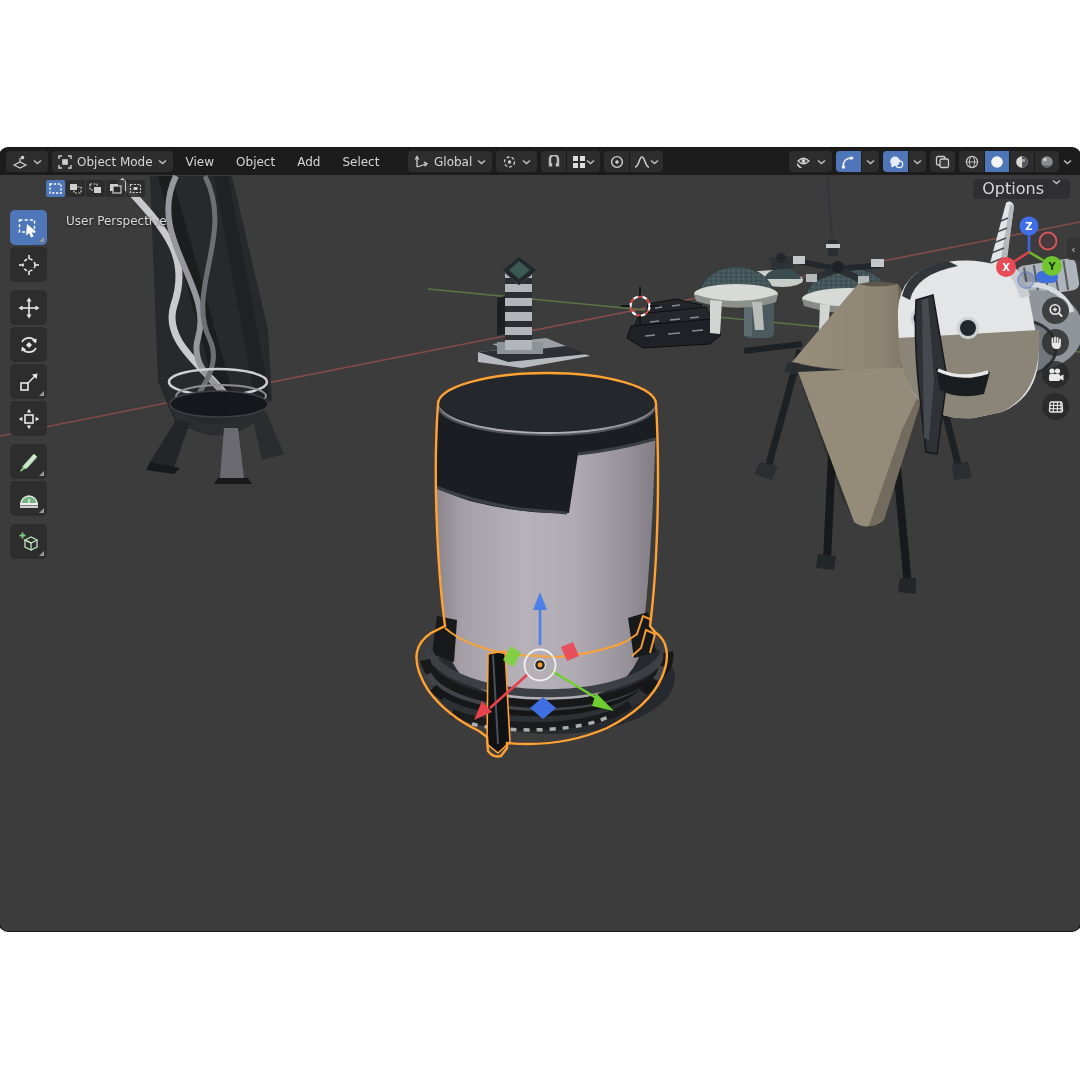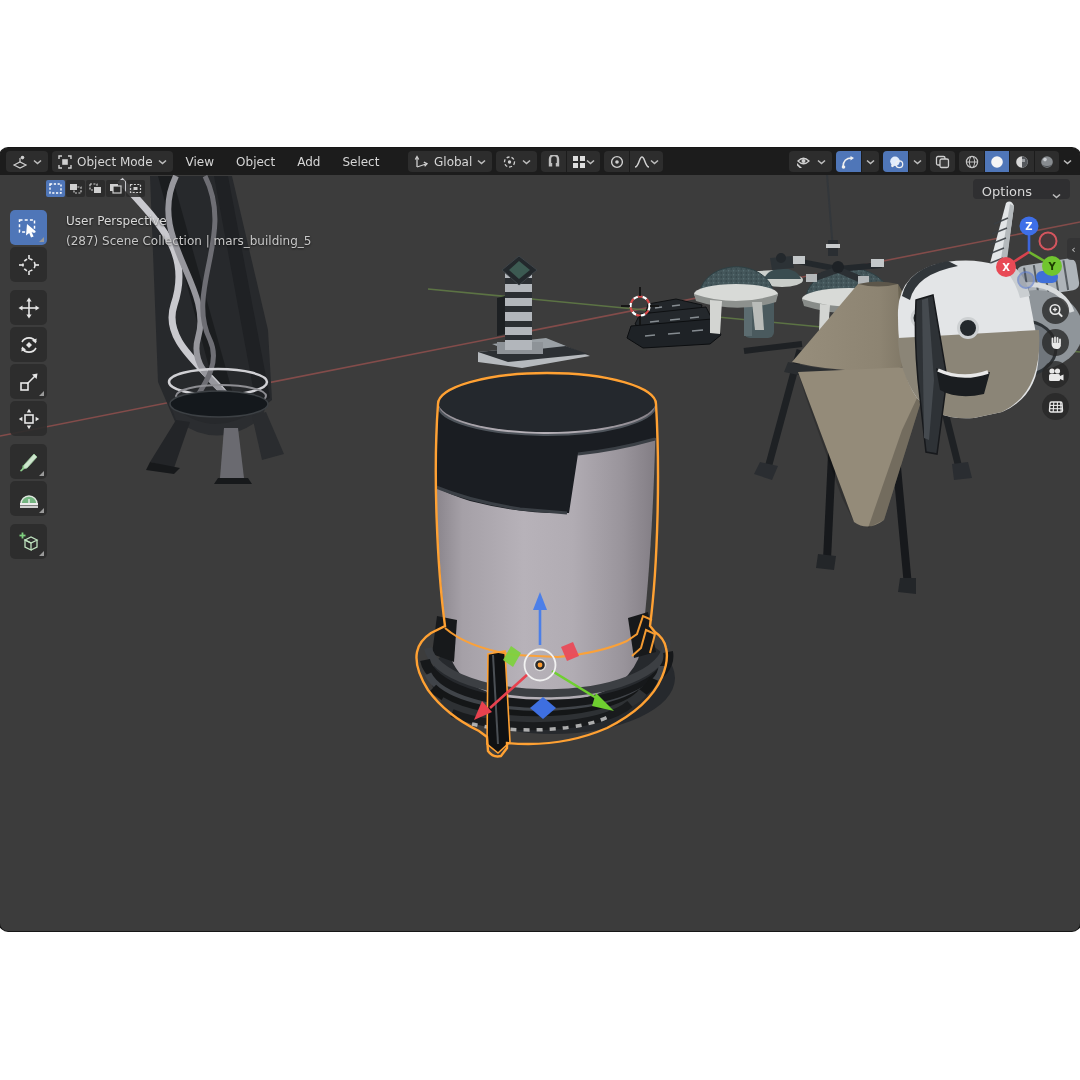--- a/index.html
+++ b/index.html
@@ -26,21 +26,21 @@
   .hicon{display:block;}
   
   .viewport{position:absolute;left:0;top:27px;width:1080px;height:756px;overflow:hidden;}
   svg.scene{position:absolute;left:0;top:0;width:1080px;height:756px;display:block;}
   
   .toolsettings{position:absolute;left:0;top:4px;width:100%;height:22px;z-index:30;}
   .selmodes{position:absolute;left:46px;top:1px;display:flex;gap:1px;}
   .selmode{width:19px;height:17px;background:#2b2b2bde;display:flex;align-items:center;justify-content:center;border-radius:2px;}
   .selmode.active{background:#4f76b8;}
   .options-btn{position:absolute;right:10px;top:0;height:20px;background:#2c2c2ecc;border-radius:4px;
-    display:flex;align-items:flex-end;gap:20px;padding:0 9px;color:#d8d8d8;font-size:13px;}
+    display:flex;align-items:flex-start;gap:8px;padding:0 9px;color:#d8d8d8;font-size:16px;}
   
   .overlay-text{position:absolute;left:66px;top:36px;z-index:20;color:#d8d8d8;font-size:12px;
     text-shadow:0 1px 2px rgba(0,0,0,.65);line-height:20px;pointer-events:none;}
   .overlay-text .l2{color:#c7c7c7;}
   
   .toolbar{position:absolute;left:10px;top:35px;display:flex;flex-direction:column;gap:2px;z-index:30;}
   .tbtn{width:37px;height:35px;background:#2c2c2ce8;border-radius:5px;display:flex;align-items:center;
     justify-content:center;position:relative;}
   .tbtn.active{background:#4f76b8;}
   .tbtn.gap{margin-top:6px;}
@@ -507,21 +507,20 @@
       <div class="options-btn">
         <span>Options</span>
         <svg class="chev" viewBox="0 0 9 6">
             <polyline points="1,1.5 4.5,4.5 8,1.5"></polyline>
           </svg>
       </div>
     </div>
 
     <div class="overlay-text">
       <div class="l1">User Perspective</div>
-      <div class="l2">(287) Scene Collection | mars_building_5</div>
     </div>
 
     <div class="toolbar">
       <div class="tbtn active">
         <svg width="22" height="20" viewBox="0 0 22 20">
           <rect x="1.5" y="2" width="15" height="12" fill="none" stroke="#fff" stroke-width="1.5" stroke-dasharray="3 2.2"></rect>
           <path d="M9 6 L18 13.5 L13.6 14 L15.6 18.6 L13 19.6 L11.2 15 L8 17.6 Z" fill="#fff"></path>
         </svg>
           <span class="corner"></span>
       </div>

